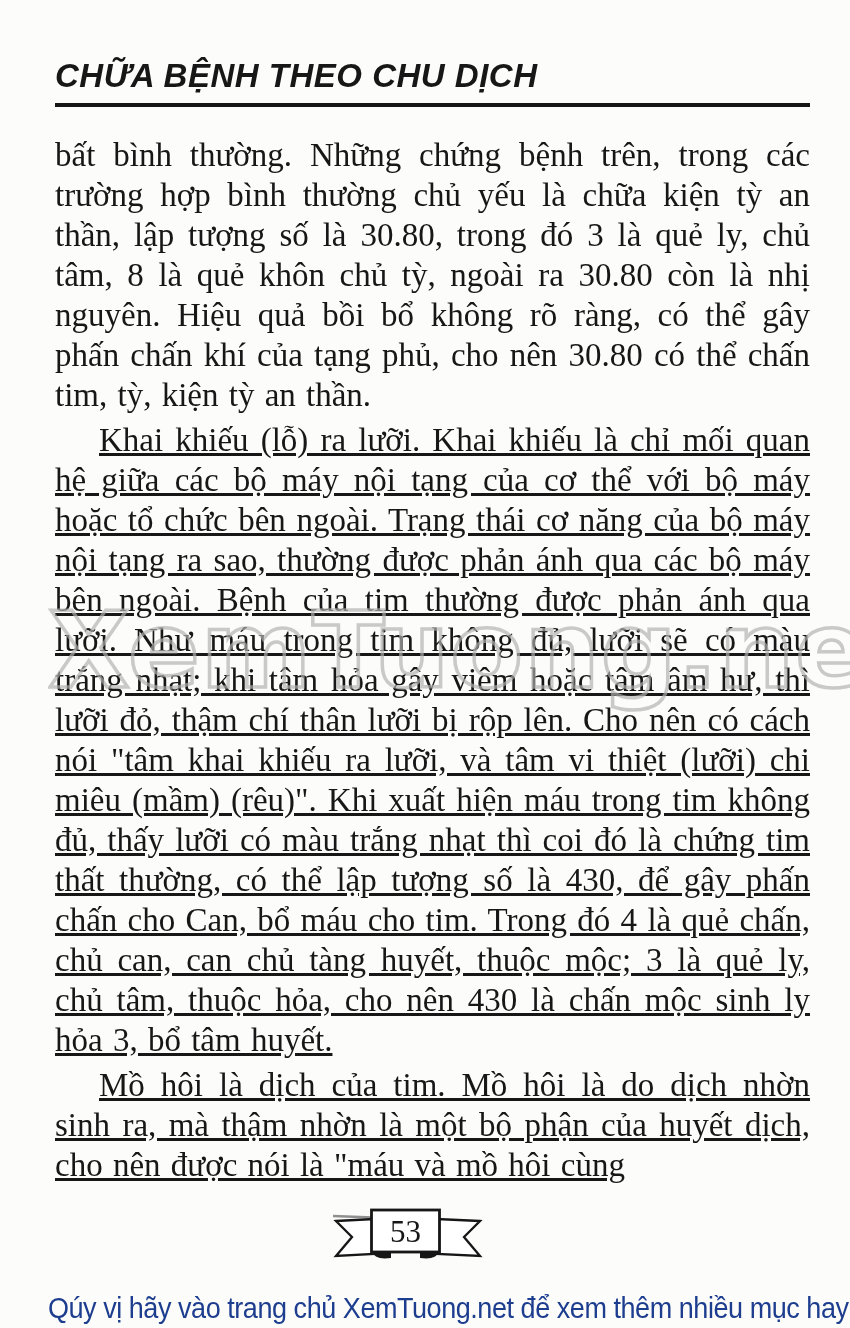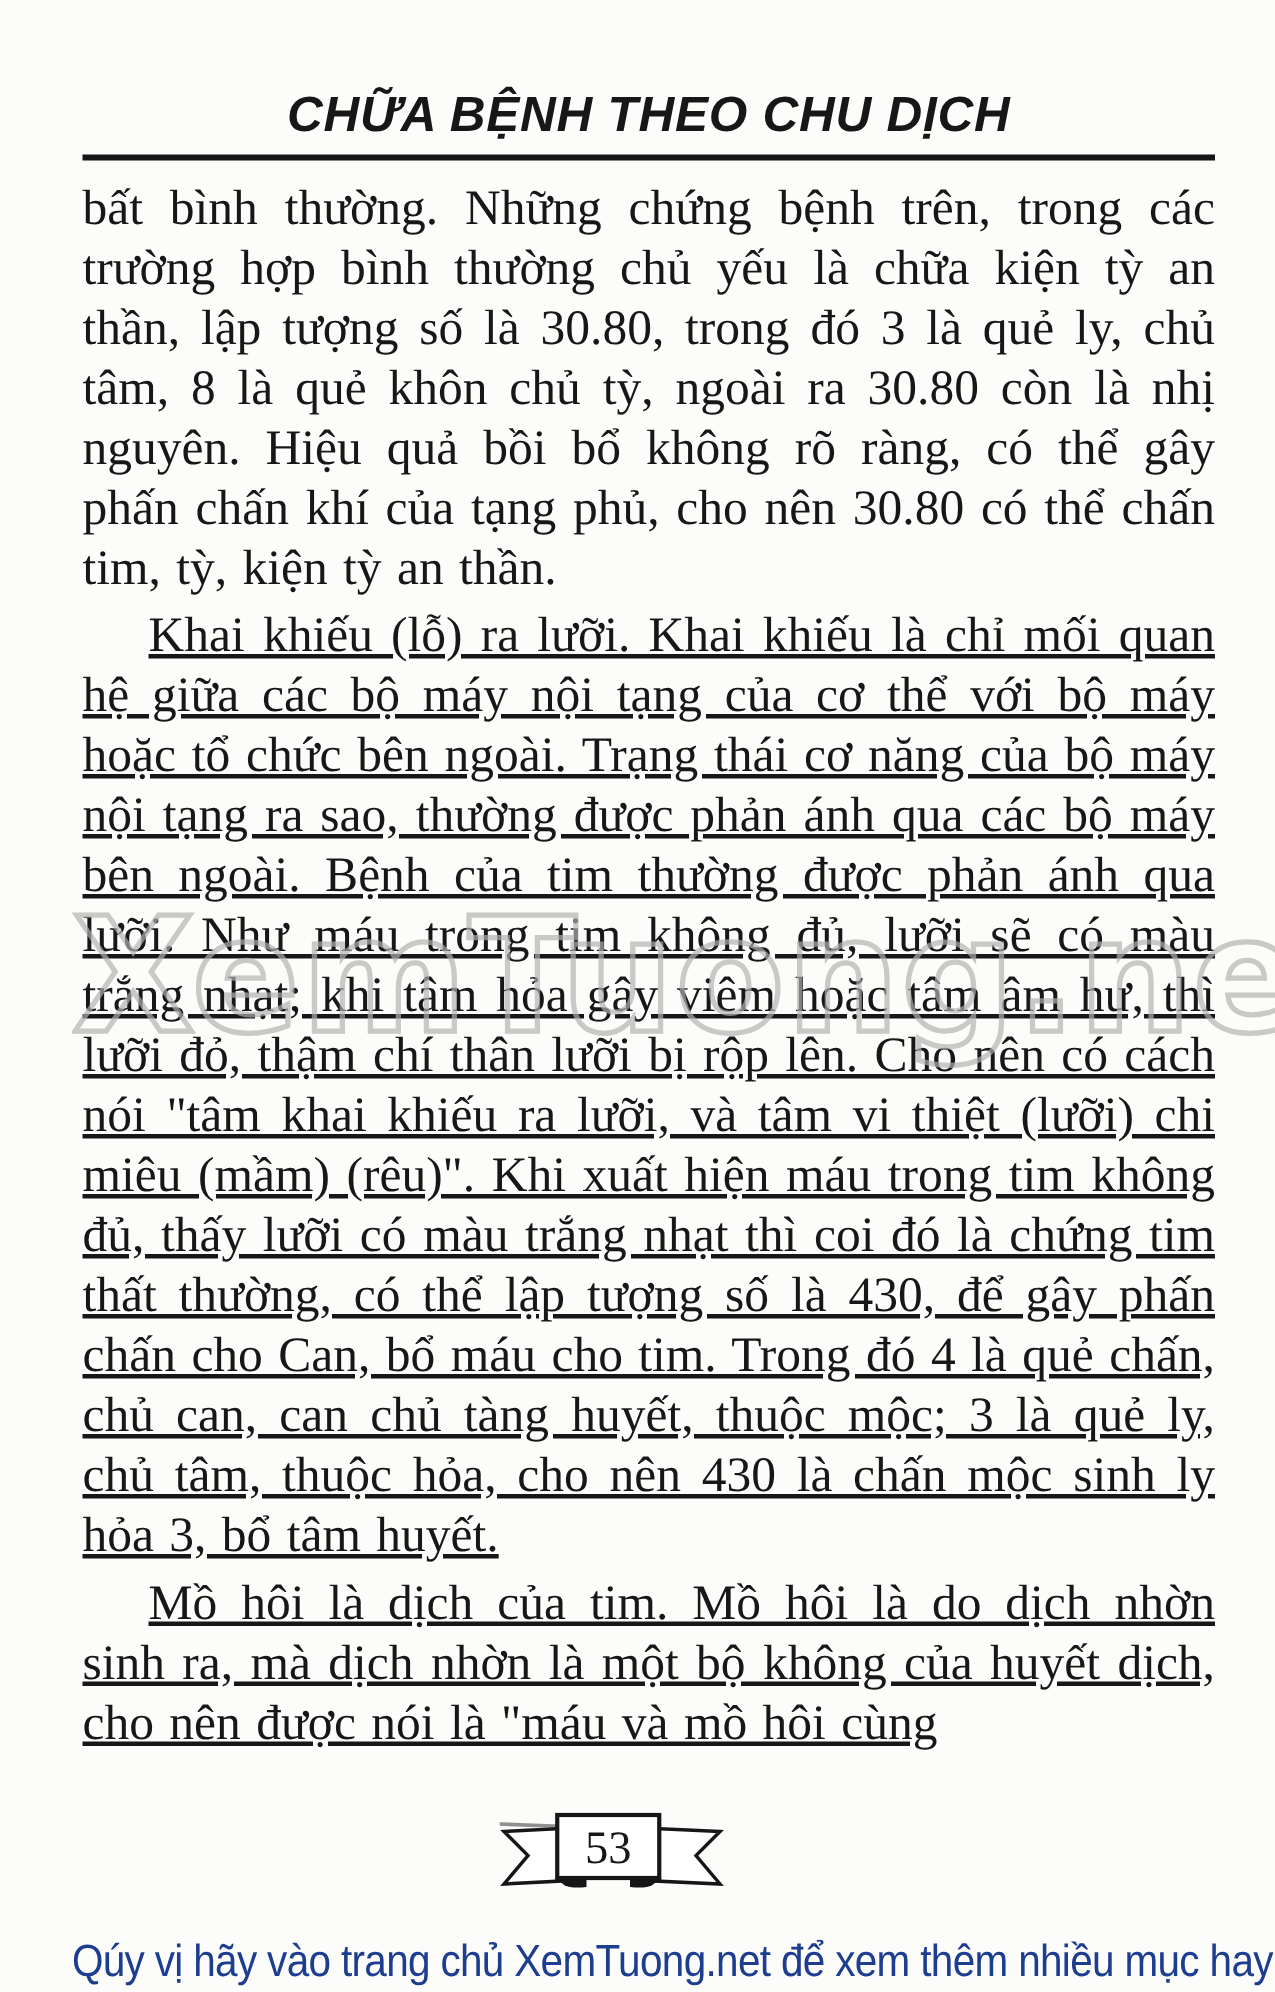--- a/index.html
+++ b/index.html
@@ -9,40 +9,40 @@
     overflow: hidden;
     background: #fcfcfa;
     font-family: "Liberation Serif", "DejaVu Serif", serif;
     color: #171717;
   }
   .content {
     position: absolute;
     left: 55px; right: 40px; top: 57px;
   }
   .page-header {
-    text-align: center;
+    text-align: left;
     padding-bottom: 8px;
     border-bottom: 4px solid #151515;
   }
   .page-header .title {
     font-family: "Liberation Sans", "DejaVu Sans", sans-serif;
     font-style: italic;
     font-weight: bold;
     font-size: 33px;
     letter-spacing: 0.5px;
     white-space: nowrap;
   }
   .bodytext p {
     font-size: 33px;
     line-height: 40px;
     text-align: justify;
     margin: 0;
     word-spacing: 2px;
   }
-  .bodytext p.first { margin-top: 12px; }
+  .bodytext p.first { margin-top: 28px; }
   .bodytext p.indent { text-indent: 44px; margin-top: 5px; text-decoration: underline; }
   .watermark {
     position: absolute;
     left: 48px; top: 598px;
     width: 760px;
     line-height: 1;
     font-family: "DejaVu Sans", sans-serif;
     font-weight: bold;
     font-size: 106px;
     letter-spacing: 1px;
@@ -89,21 +89,21 @@
 
 <div class="content">
 
   <div class="page-header">
     <span class="title">CHỮA BỆNH THEO CHU DỊCH</span>
   </div>
 
   <div class="bodytext">
     <p class="first">bất bình thường. Những chứng bệnh trên, trong các trường hợp bình thường chủ yếu là chữa kiện tỳ an thần, lập tượng số là 30.80, trong đó 3 là quẻ ly, chủ tâm, 8 là quẻ khôn chủ tỳ, ngoài ra 30.80 còn là nhị nguyên. Hiệu quả bồi bổ không rõ ràng, có thể gây phấn chấn khí của tạng phủ, cho nên 30.80 có thể chấn tim, tỳ, kiện tỳ an thần.</p>
     <p class="indent">Khai khiếu (lỗ) ra lưỡi. Khai khiếu là chỉ mối quan hệ giữa các bộ máy nội tạng của cơ thể với bộ máy hoặc tổ chức bên ngoài. Trạng thái cơ năng của bộ máy nội tạng ra sao, thường được phản ánh qua các bộ máy bên ngoài. Bệnh của tim thường được phản ánh qua lưỡi. Như máu trong tim không đủ, lưỡi sẽ có màu trắng nhạt; khi tâm hỏa gây viêm hoặc tâm âm hư, thì lưỡi đỏ, thậm chí thân lưỡi bị rộp lên. Cho nên có cách nói "tâm khai khiếu ra lưỡi, và tâm vi thiệt (lưỡi) chi miêu (mầm) (rêu)". Khi xuất hiện máu trong tim không đủ, thấy lưỡi có màu trắng nhạt thì coi đó là chứng tim thất thường, có thể lập tượng số là 430, để gây phấn chấn cho Can, bổ máu cho tim. Trong đó 4 là quẻ chấn, chủ can, can chủ tàng huyết, thuộc mộc; 3 là quẻ ly, chủ tâm, thuộc hỏa, cho nên 430 là chấn mộc sinh ly hỏa 3, bổ tâm huyết.</p>
-    <p class="indent">Mồ hôi là dịch của tim. Mồ hôi là do dịch nhờn sinh ra, mà dịch nhờn là một bộ không của huyết dịch, cho nên được nói là "máu và mồ hôi cùng</p>
+    <p class="indent">Mồ hôi là dịch của tim. Mồ hôi là do dịch nhờn sinh ra, mà thậm nhờn là một bộ phận của huyết dịch, cho nên được nói là "máu và mồ hôi cùng</p>
   </div>
 
 </div>
 
 <div class="watermark">XemTuong.net</div>
 
 <div class="ribbon-wrap">
   <svg width="150" height="56" viewBox="0 0 150 56">
 
     <line x1="0" y1="8" x2="40" y2="9.5" stroke="#8f8f8f" stroke-width="2.5"></line>

